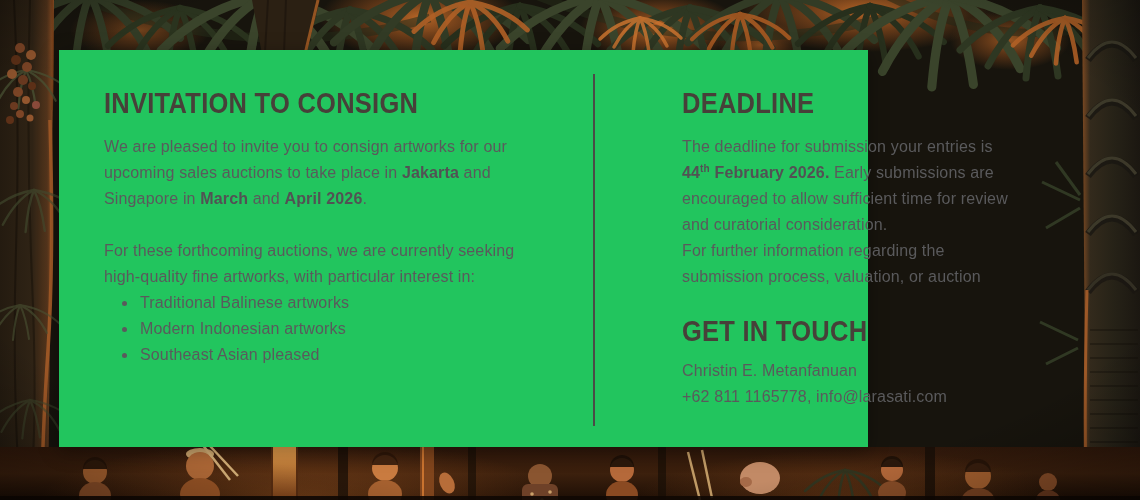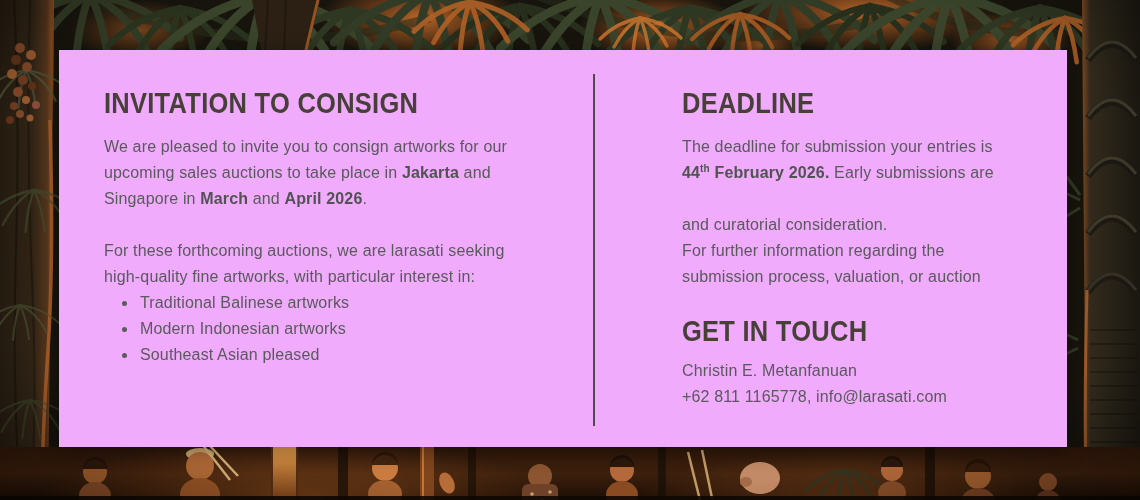--- a/index.html
+++ b/index.html
@@ -3,22 +3,22 @@
 <meta charset="utf-8">
 <style>
   html,body{margin:0;padding:0;}
   body{
     width:1140px;height:500px;position:relative;overflow:hidden;
     background:#17140d;
     font-family:"Liberation Sans","DejaVu Sans",sans-serif;
   }
   .bg-art{position:absolute;left:0;top:0;width:1140px;height:500px;display:block;}
   .card{
-    position:absolute;left:59px;top:50px;width:1008px;height:397px;
-    background:#f0abfc;box-shadow:0 4px 18px rgba(0,0,0,.35);
+    position:absolute;left:59px;top:50px;width:809px;height:397px;
+    background:#22c55e;box-shadow:0 4px 18px rgba(0,0,0,.35);
   }
   .col{position:absolute;top:36px;}
   .col-left{left:45px;width:482px;}
   .col-right{left:623px;width:390px;}
   .divider{
     position:absolute;left:534px;top:24px;width:2px;height:352px;
     background:#4b4b47;
   }
   h2{
     margin:0 0 14px 0;font-size:30px;line-height:34px;font-weight:700;
@@ -261,36 +261,36 @@
 
   <div class="divider"></div>
 
   <div class="col col-left">
     <h2><span class="cond">INVITATION TO CONSIGN</span></h2>
 
     <p><span>We are pleased to invite you to consign artworks for our</span><br>
       <span>upcoming sales auctions to take place in </span><span class="b">Jakarta</span><span> and</span><br>
       <span>Singapore in </span><span class="b">March</span><span> and </span><span class="b">April 2026</span><span>.</span></p>
 
-    <p class="gap"><span>For these forthcoming auctions, we are larasati seeking</span><br>
+    <p class="gap"><span>For these forthcoming auctions, we are currently seeking</span><br>
       <span>high-quality fine artworks, with particular interest in:</span></p>
 
     <ul>
       <li>Traditional Balinese artworks</li>
       <li>Modern Indonesian artworks</li>
       <li>Southeast Asian pleased</li>
     </ul>
   </div>
 
   <div class="col col-right">
     <h2><span class="cond">DEADLINE</span></h2>
 
     <p><span>The deadline for submission your entries is</span><br>
       <span class="b">44</span><sup class="b">th</sup><span class="b"> February 2026.</span><span> Early submissions are</span><br>
-      <br>
+      <span>encouraged to allow sufficient time for review</span><br>
       <span>and curatorial consideration.</span><br>
       <span>For further information regarding the</span><br>
       <span>submission process, valuation, or auction</span><br>
       </p>
 
     <h2 class="contact-heading"><span class="cond">GET IN TOUCH</span></h2>
     <p>Christin E. Metanfanuan</p>
     <p>+62 811 1165778, info@larasati.com</p>
   </div>
 

